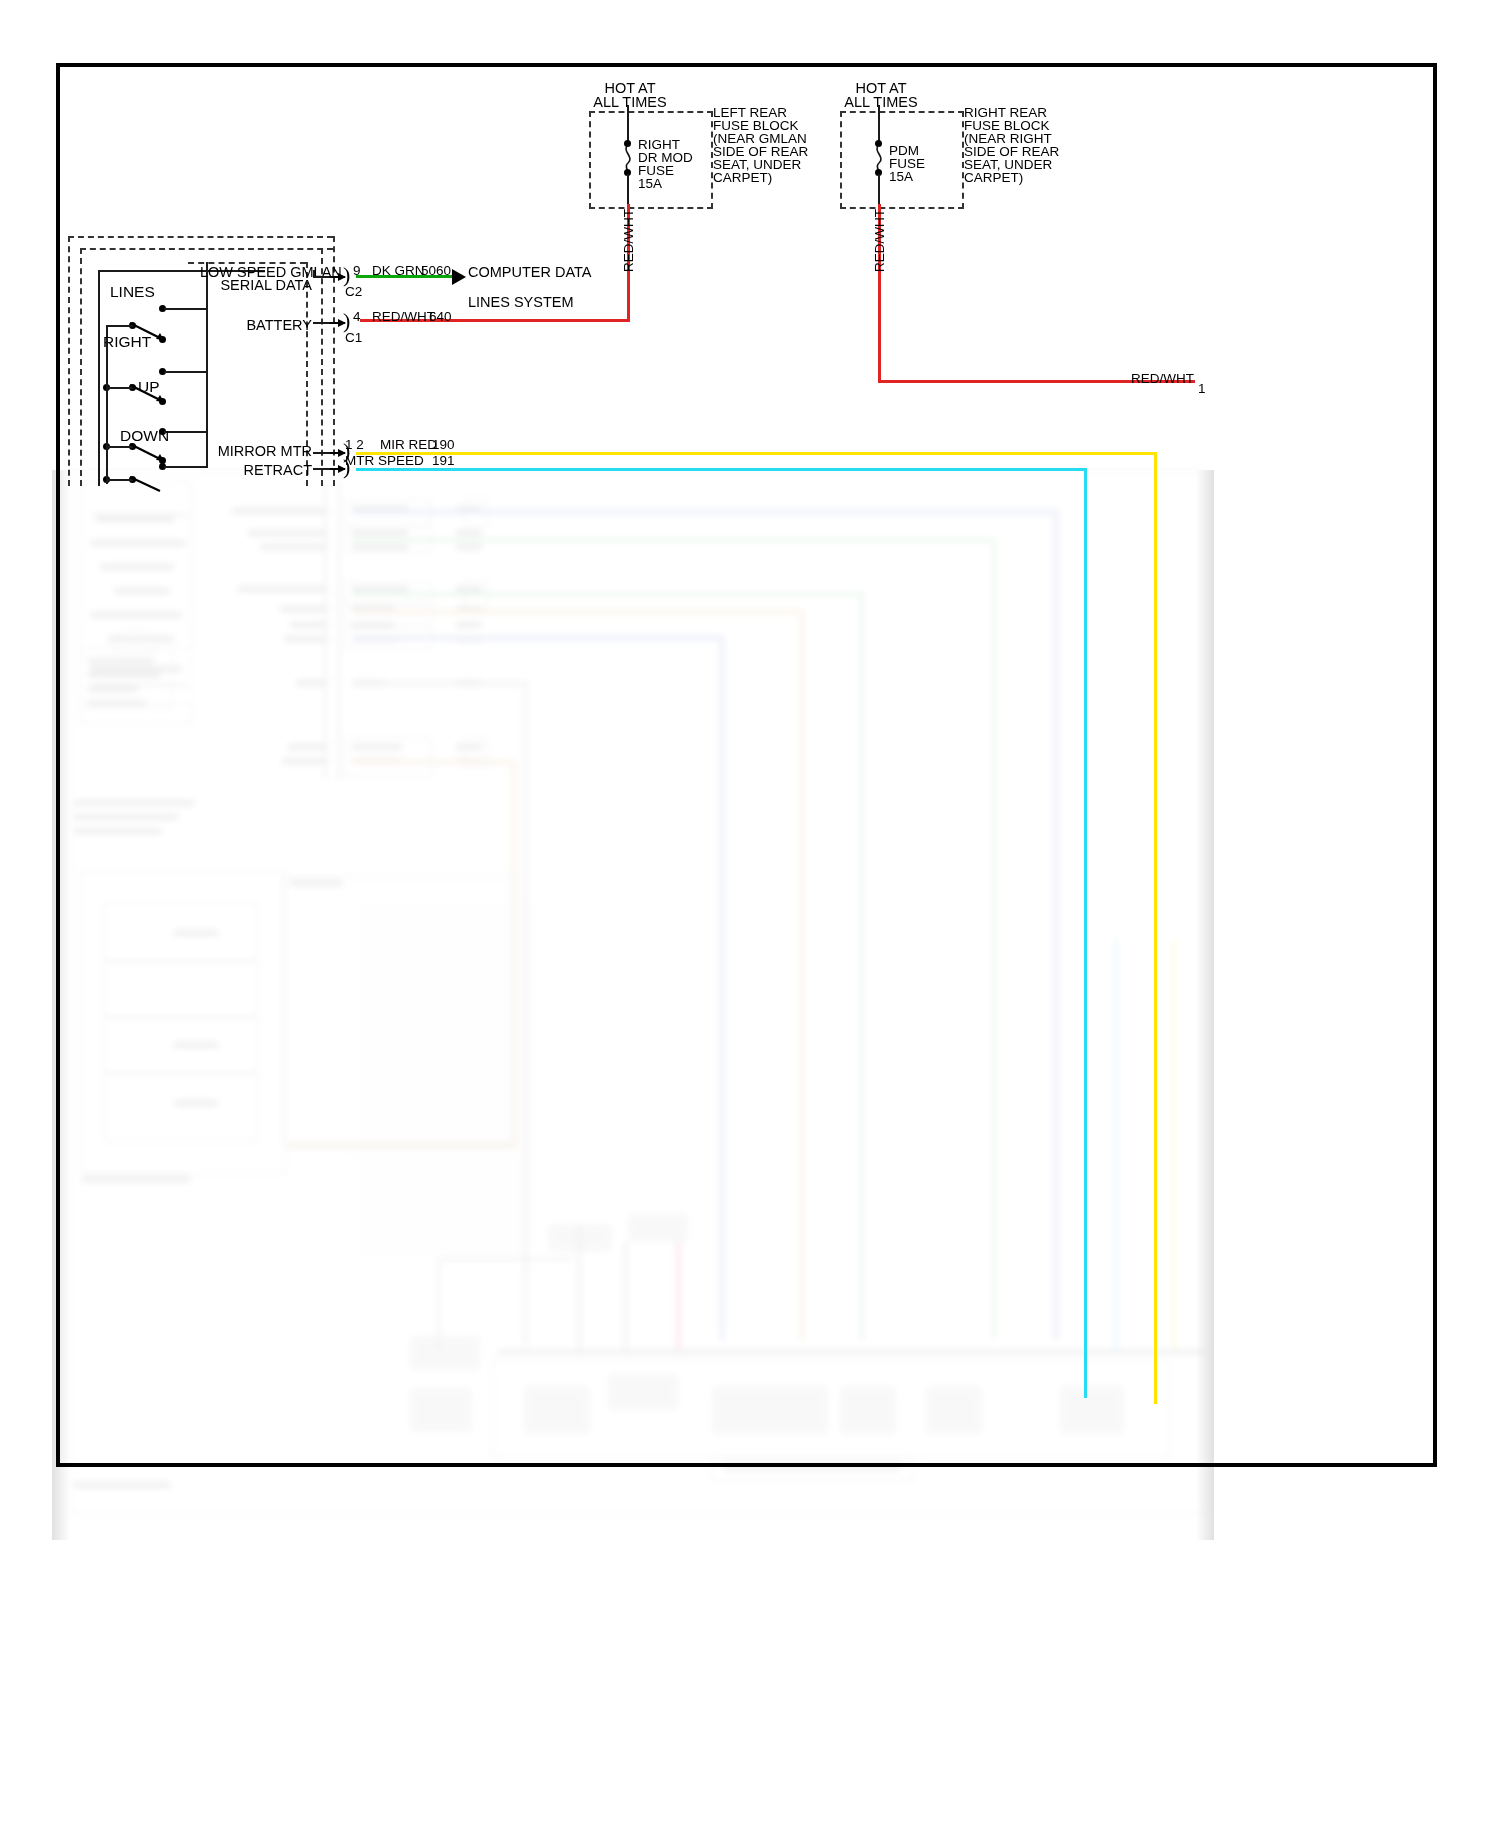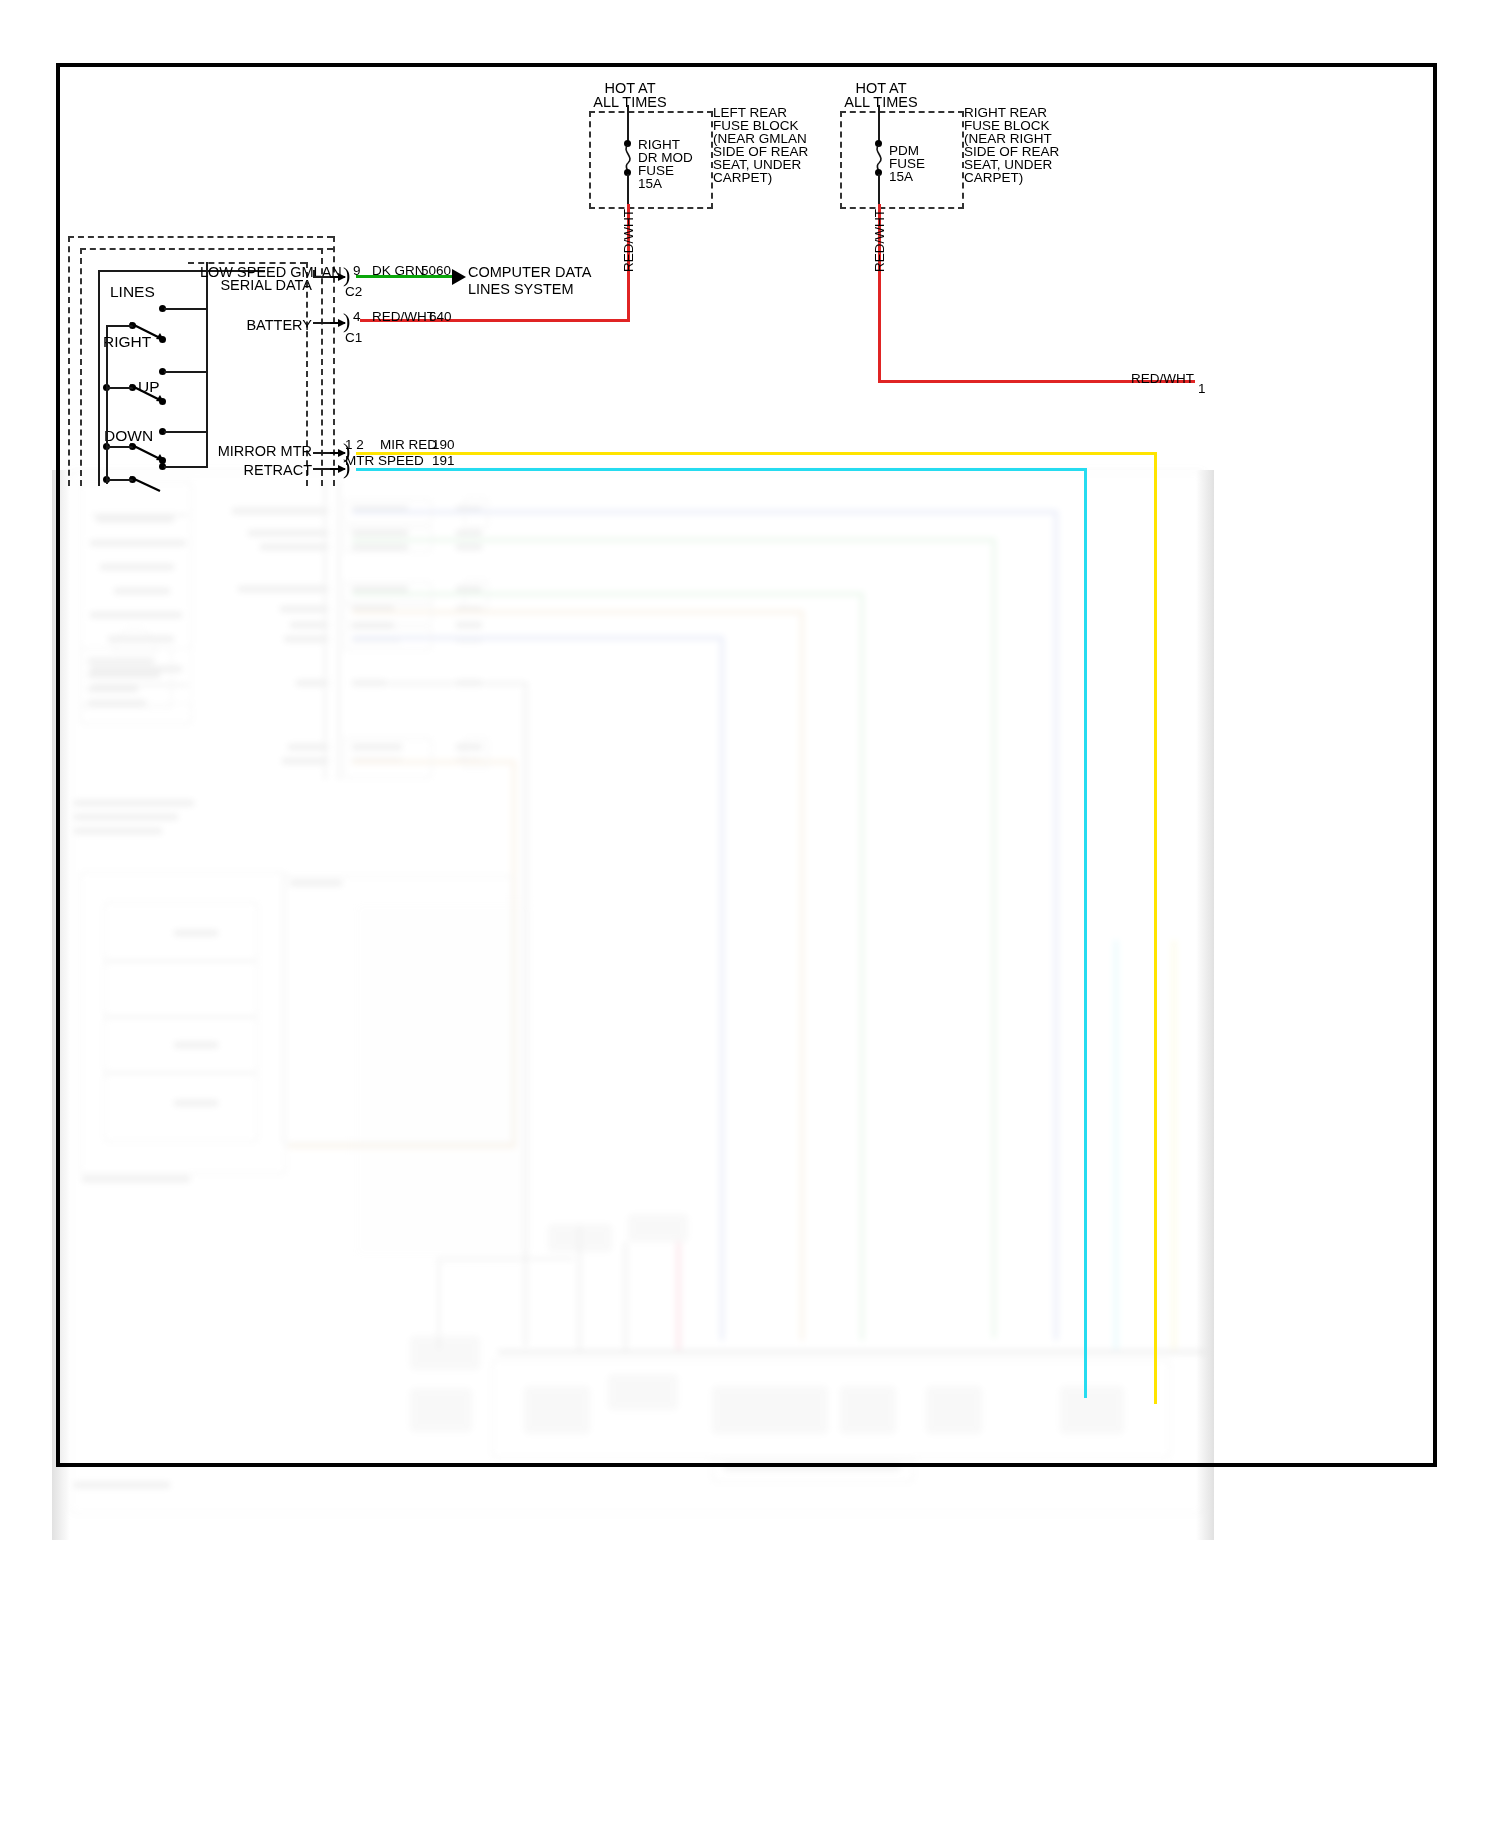--- a/index.html
+++ b/index.html
@@ -357,21 +357,21 @@
     <div class="vline" style="left:206px;top:371px;height:60px;"></div>
     <div class="dot" style="left:129px;top:443px;"></div>
     <div class="dot" style="left:103px;top:443px;"></div>
     <div class="hline" style="left:106px;top:446px;width:27px;"></div>
     <svg class="abs" style="left:126px;top:439px;width:48px;height:28px;">
       <line x1="4" y1="5" x2="38" y2="22" stroke="#000" stroke-width="2.2"></line>
       <polygon points="38,22 30,21 34,15" fill="#000"></polygon>
     </svg>
     <div class="dot" style="left:159px;top:457px;"></div>
 
-    <div class="txt t15" style="left:104px;top:427px;">DOWN</div>
+    <div class="txt t15" style="left:120px;top:427px;">DOWN</div>
     <div class="dot" style="left:159px;top:463px;"></div>
     <div class="hline" style="left:164px;top:466px;width:44px;"></div>
     <div class="vline" style="left:206px;top:431px;height:35px;"></div>
     <div class="dot" style="left:129px;top:476px;"></div>
     <div class="dot" style="left:103px;top:476px;"></div>
     <div class="hline" style="left:106px;top:479px;width:27px;"></div>
     <svg class="abs" style="left:126px;top:472px;width:44px;height:20px;">
       <line x1="4" y1="5" x2="34" y2="19" stroke="#000" stroke-width="2.2"></line>
     </svg>
 
@@ -393,21 +393,21 @@
     <div class="txt t13" style="left:353px;top:263px;">9</div>
     <div class="txt t13" style="left:345px;top:284px;">C2</div>
 
     <div class="wire h w-green" style="left:356px;top:275px;width:99px;"></div>
     <div class="arrow-r" style="left:452px;top:269px;"></div>
 
     <div class="txt t13" style="left:372px;top:263px;">DK GRN</div>
     <div class="txt t13" style="left:421px;top:263px;">5060</div>
 
     <div class="txt t14" style="left:468px;top:264px;">COMPUTER DATA</div>
-    <div class="txt t14" style="left:468px;top:281px;">LINES SYSTEM</div>
+    <div class="txt t14" style="left:468px;top:294px;">LINES SYSTEM</div>
   </div>
 
   <div>
     <div class="txt t14 rgt" style="left:200px;top:317px;width:112px;">BATTERY</div>
 
     <div class="hline" style="left:313px;top:322px;width:28px;"></div>
     <svg class="abs" style="left:330px;top:314px;width:22px;height:18px;">
       <line x1="0" y1="9" x2="15" y2="9" stroke="#000" stroke-width="2"></line>
       <polygon points="16,9 8,5 8,13" fill="#000"></polygon>
     </svg>

